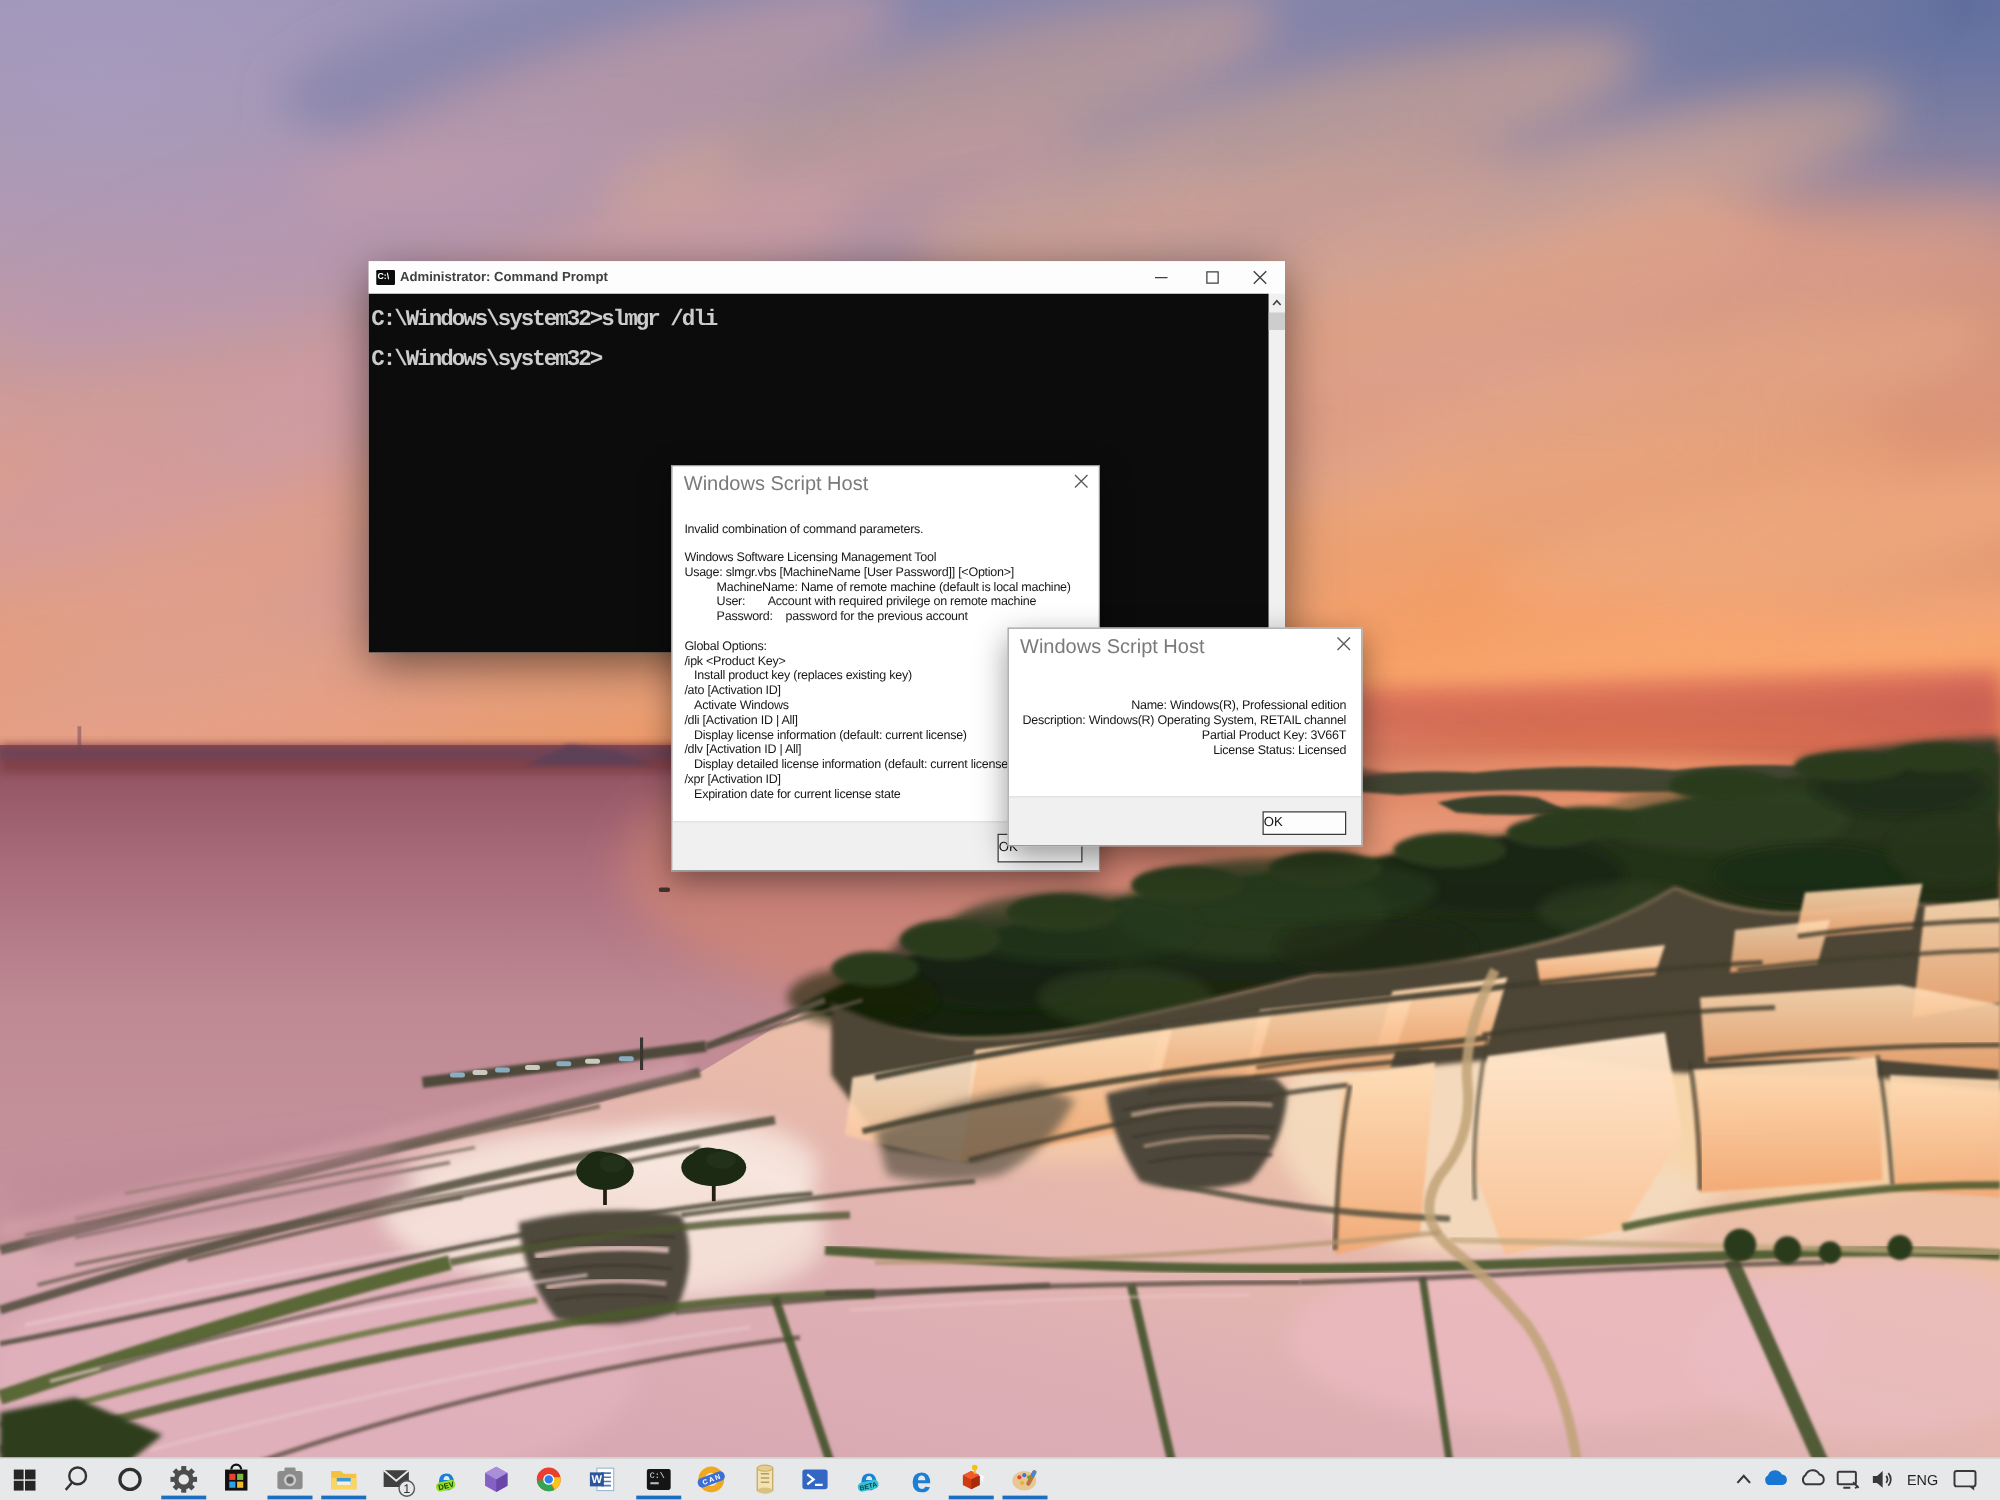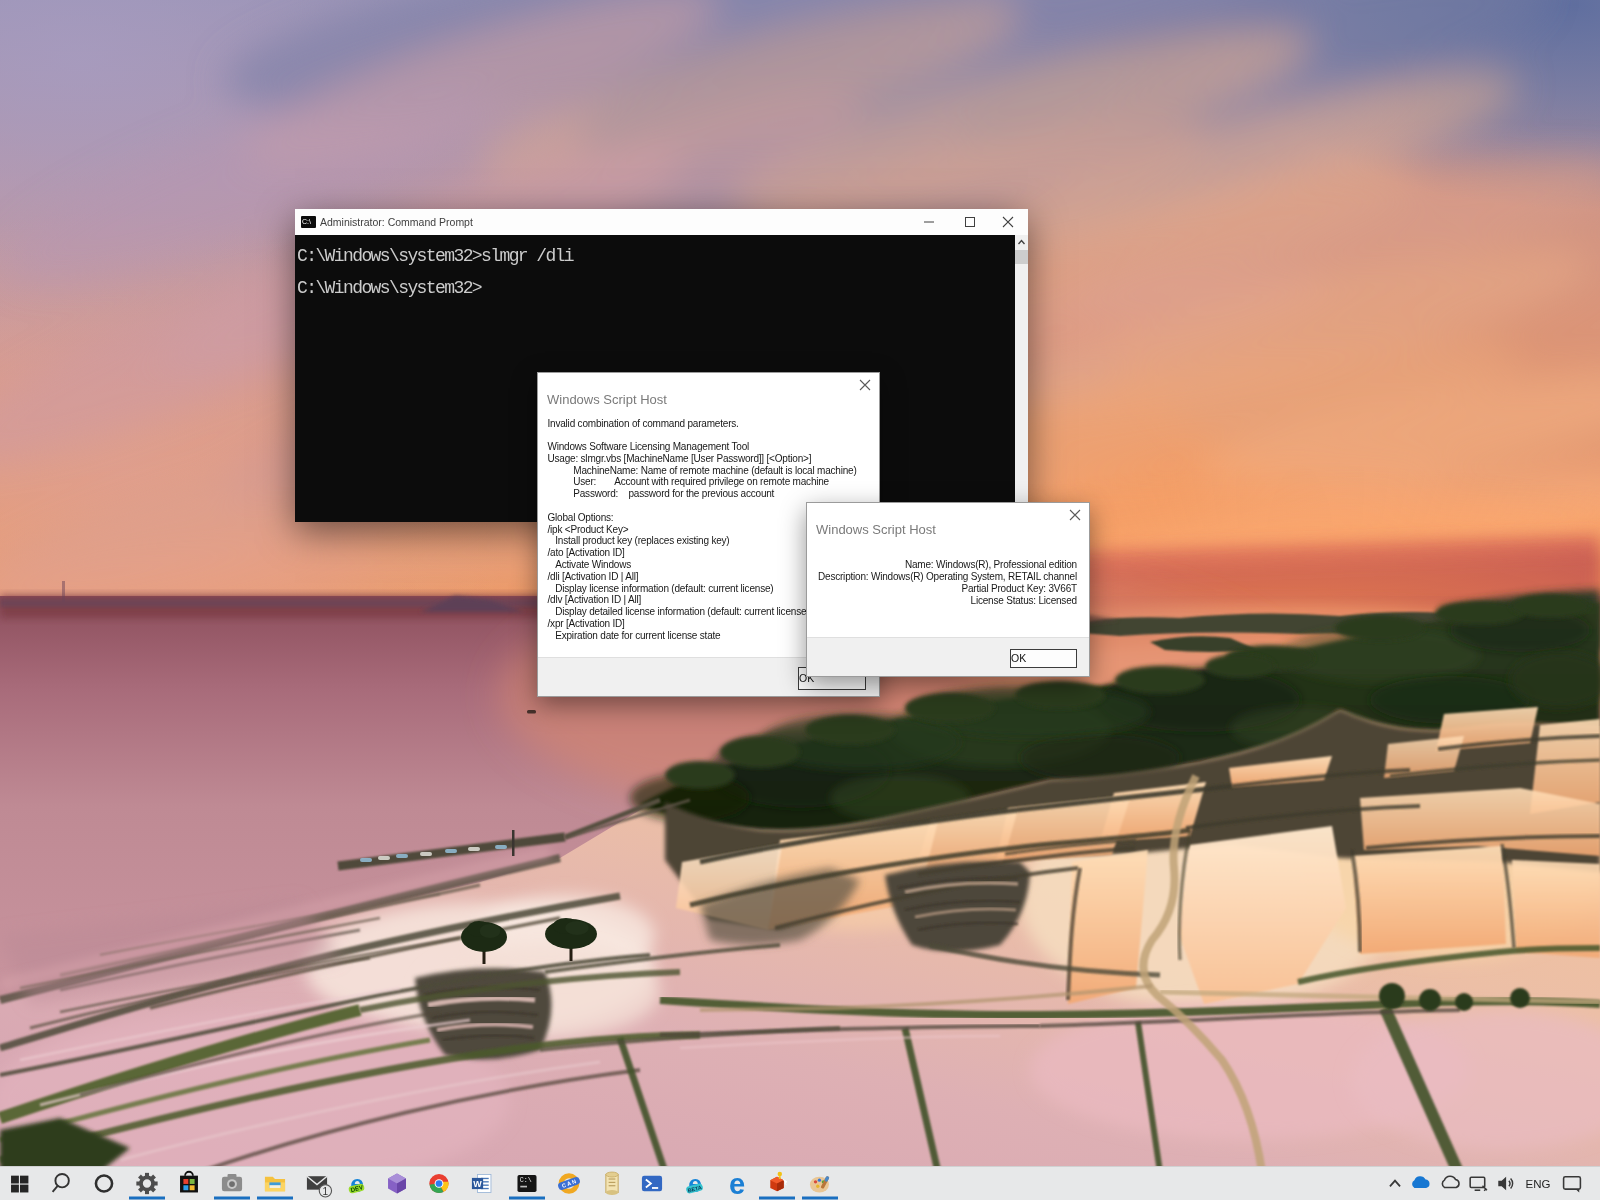--- a/index.html
+++ b/index.html
@@ -1,35 +1,35 @@
 <!DOCTYPE html>
 <html><head>
 <meta charset="utf-8">
 <style>
   html,body{margin:0;padding:0;width:1600px;height:1200px;overflow:hidden;
     font-family:"Liberation Sans",sans-serif;}
   #desk{position:relative;width:1600px;height:1200px;}
   #wall{position:absolute;left:0;top:0;z-index:0;}
-  .win{position:absolute;background:#fff;}
+  .win{position:absolute;background:#fff;font-weight:bold;}
   
   #cmd{left:295px;top:209px;width:733px;height:313px;z-index:10;
        background:#fdfdfd;box-shadow:0 10px 34px rgba(0,0,0,.5);}
   #cmd .tbar{position:absolute;left:0;top:0;width:100%;height:26px;background:#fdfdfd;}
   #cmd .ticon{position:absolute;left:6px;top:7px;width:14px;height:12px;background:#0c0c0c;
       color:#fff;font-size:7px;line-height:12px;text-align:left;padding-left:1px;border-radius:1px;}
   #cmd .ttl{position:absolute;left:25px;top:7px;font-size:10.5px;color:#404040;}
   #cmd .console{position:absolute;left:0;top:26px;width:720px;height:287px;background:#0c0c0c;
       color:#cccccc;font-family:"Liberation Mono",monospace;font-size:18px;line-height:16px;
       letter-spacing:-1.6px;white-space:pre;padding:13px 0 0 2px;box-sizing:border-box;}
   #cmd .sbar{position:absolute;right:0;top:26px;width:13px;height:287px;background:#f0f0f0;}
   #cmd .sthumb{position:absolute;right:0;top:15px;width:13px;height:14px;background:#cdcdcd;}
   
   .dlg{position:absolute;background:#fff;border:1px solid #9b9b9b;box-sizing:border-box;overflow:hidden;
       box-shadow:0 8px 24px rgba(0,0,0,.42);}
-  .dlg .dttl{position:absolute;left:9px;top:19px;font-size:13px;color:#7a7a7a;}
+  .dlg .dttl{position:absolute;left:9px;top:6px;font-size:16px;color:#7a7a7a;}
   .dlg .foot{position:absolute;left:0;bottom:0;width:100%;background:#f0f0f0;border-top:1px solid #dfdfdf;}
   .dlg .okbtn{position:absolute;background:#fdfdfd;border:1px solid #3c3c3c;font-size:10.5px;
       color:#111;text-align:left;box-sizing:border-box;}
   #dlg1{left:537px;top:372px;width:343px;height:325px;z-index:20;}
   #dlg1 .body{position:absolute;left:9.5px;top:44.5px;margin:0;font-size:10px;letter-spacing:-0.2px;line-height:11.8px;
       color:#181818;white-space:pre;}
   #dlg2{left:806px;top:502px;width:284px;height:175px;z-index:30;}
   #dlg2 .body{position:absolute;left:11px;top:56px;font-size:10px;letter-spacing:-0.2px;line-height:12px;color:#181818;white-space:pre;text-align:right;}
   .xbtn{position:absolute;color:#5a5a5a;}
   

